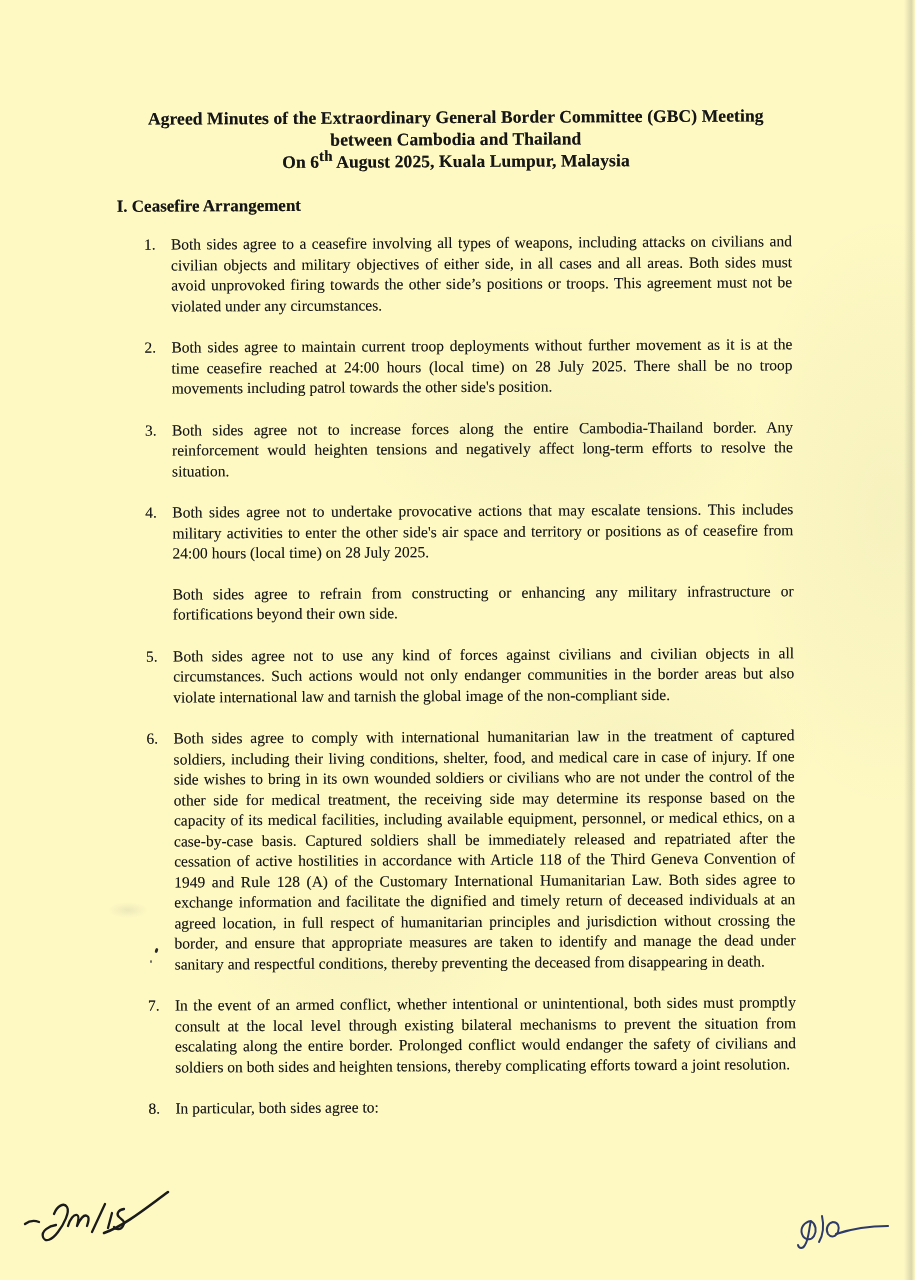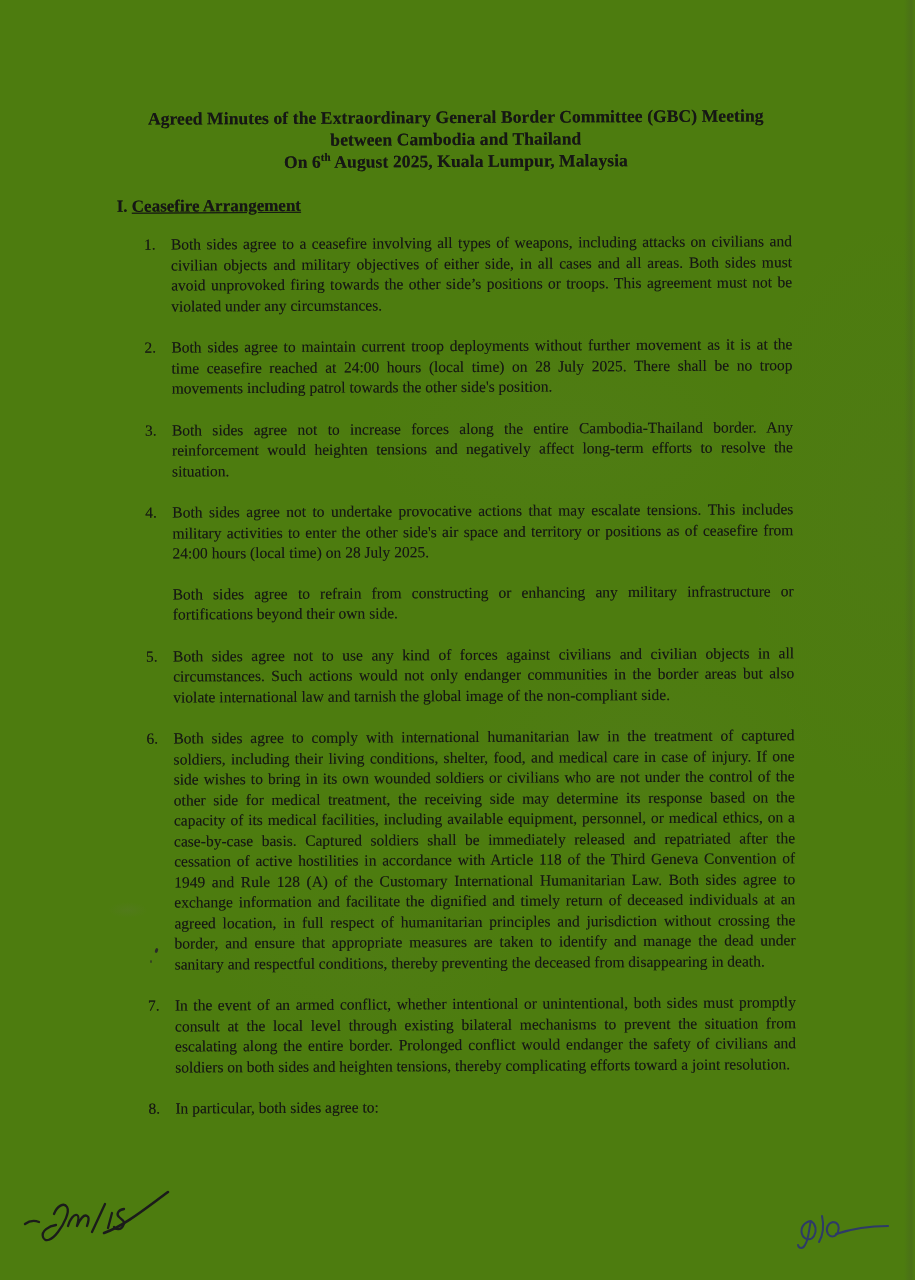--- a/index.html
+++ b/index.html
@@ -6,21 +6,21 @@
   body{
     width:915px;height:1280px;
     background:#ffffff;
     font-family:"Liberation Serif", serif;
     color:#161616;
     overflow:hidden;
   }
   .page{
     position:relative;
     width:915px;height:1280px;
-    background:#4d7c0f;
+    background:#fef9c3;
     overflow:hidden;
   }
   
   .page::before{
     content:"";
     position:absolute;inset:0;
     background:
       radial-gradient(ellipse 300px 160px at 62% 34%, rgba(120,120,120,0.05), transparent 70%),
       radial-gradient(ellipse 260px 140px at 70% 58%, rgba(120,120,120,0.05), transparent 70%),
       radial-gradient(ellipse 220px 120px at 40% 75%, rgba(120,120,120,0.04), transparent 70%),
@@ -35,29 +35,29 @@
     transform-origin:50% 40%;
   }
   .doc-title{
     text-align:center;
     font-weight:bold;
     font-size:17.5px;
     line-height:22px;
     letter-spacing:0.1px;
     text-shadow:0 0 0.6px rgba(0,0,0,0.55);
   }
-  .doc-title sup{font-size:11px;line-height:0;}
+  .doc-title sup{font-size:15px;line-height:0;}
   .section-heading{
     margin:22px 0 0 118px;
     font-weight:bold;
     font-size:17px;
     line-height:21px;
     text-shadow:0 0 0.6px rgba(0,0,0,0.5);
   }
-  .section-heading .underlined{text-decoration:underline;}
+  .section-heading .underlined{}
   .clause-list{
     margin:18px 0 0 145px;
     width:648px;
   }
   .clause{
     display:flex;
     margin-bottom:21px;
     font-size:15.5px;
     line-height:20.5px;
   }

